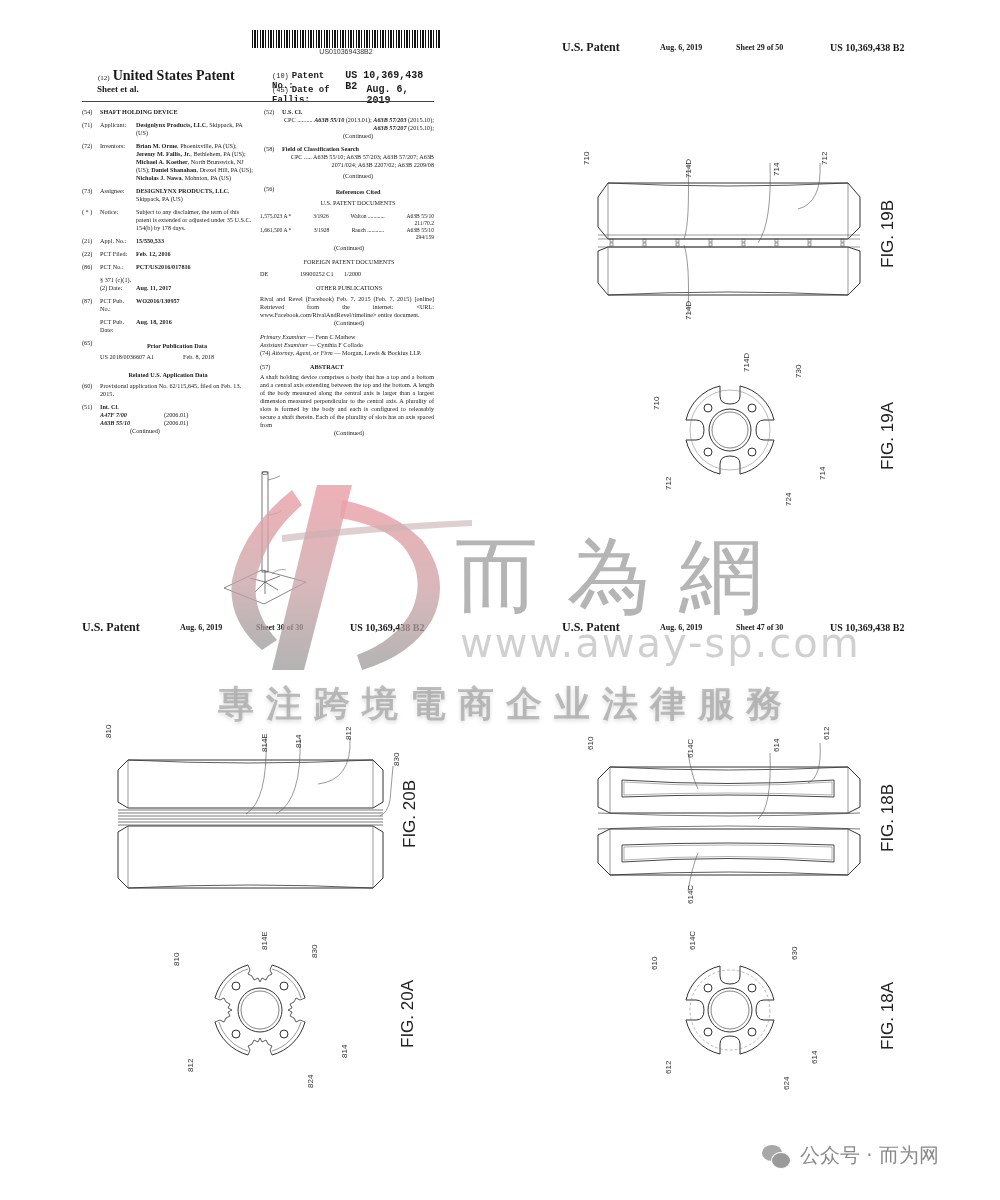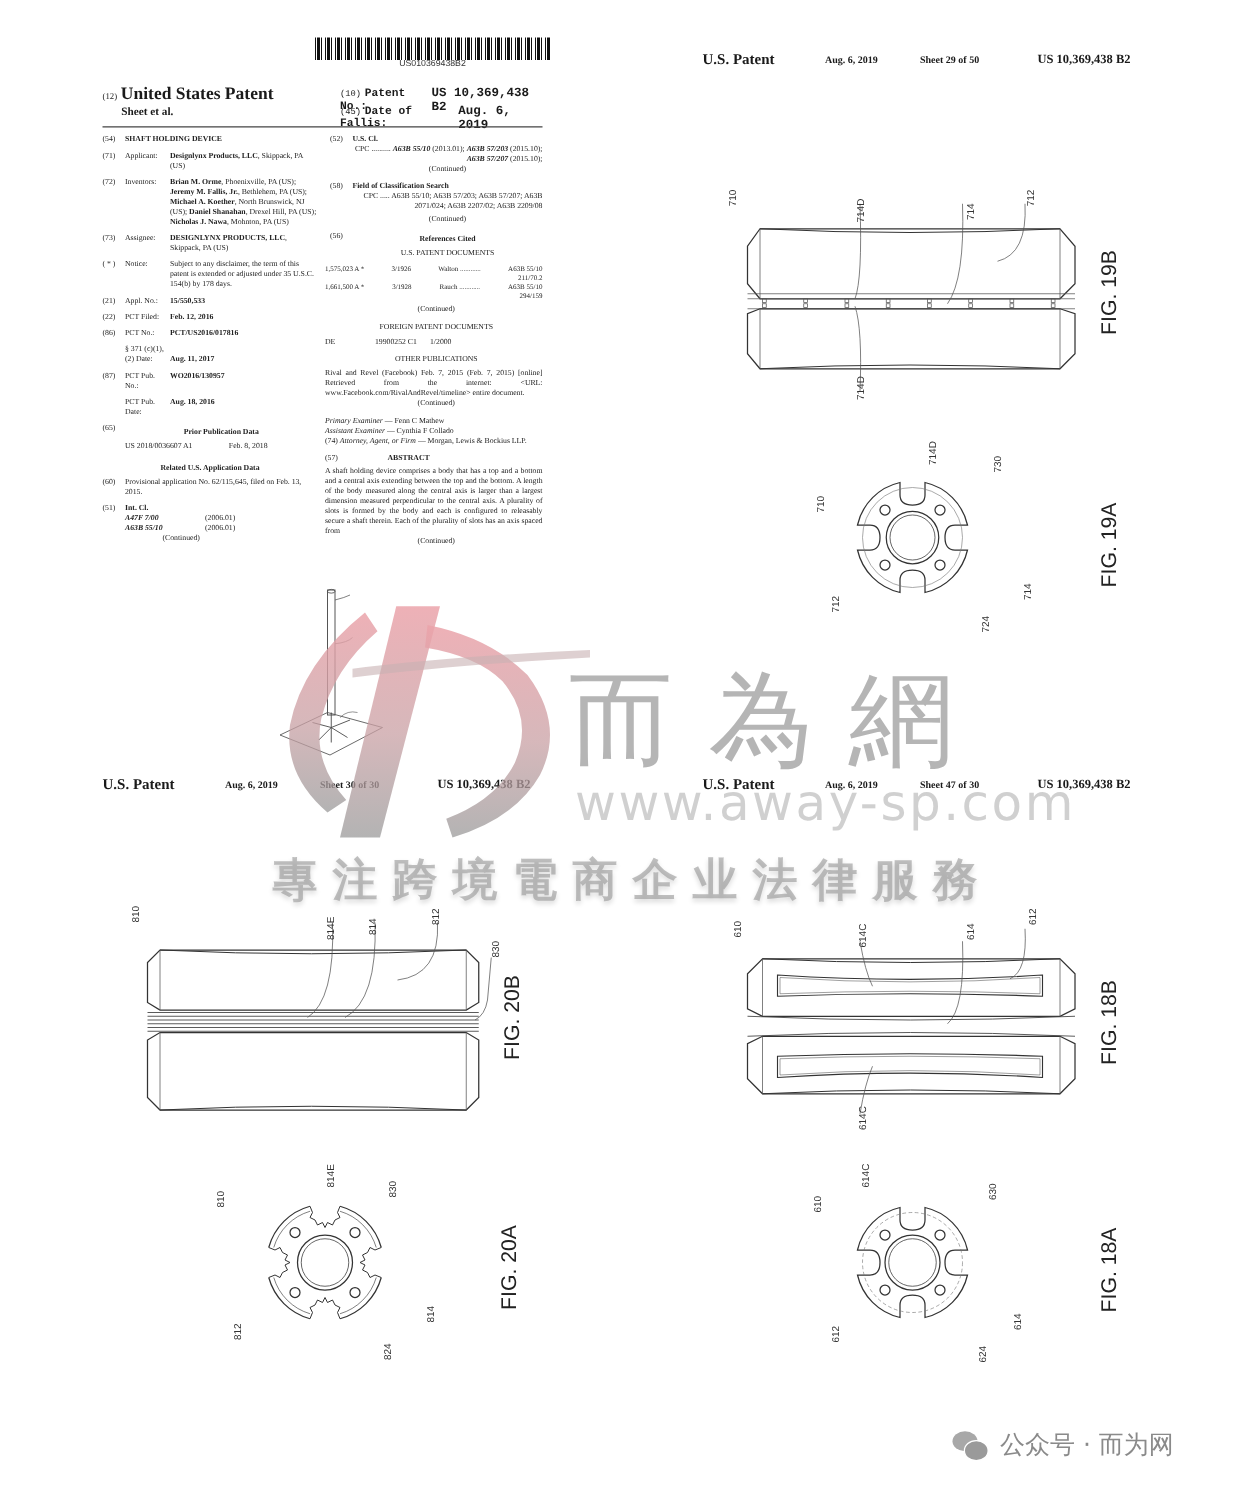--- a/index.html
+++ b/index.html
@@ -3,21 +3,21 @@
 <meta charset="utf-8">
 <style>
   html, body { margin:0; padding:0; }
   body { width:1000px; height:1200px; background:#ffffff; position:relative; overflow:hidden; font-family:"Liberation Serif", serif; color:#1a1a1a; }
   .abs { position:absolute; }
 
   
   .barcode { left:252px; top:30px; width:188px; height:18px;
     background: repeating-linear-gradient(90deg,#111 0 1px,#fff 1px 2px,#111 2px 4px,#fff 4px 5px,#111 5px 6px,#fff 6px 8px); }
   .barcode-num { left:252px; top:48px; width:188px; text-align:center; font-size:7px; color:#333; font-family:"Liberation Sans", sans-serif; }
-  .fp-title { left:82px; top:68px; font-size:14px; font-weight:bold; }
+  .fp-title { left:98px; top:68px; font-size:14px; font-weight:bold; }
   .fp-title .num { font-size:7px; font-weight:normal; margin-right:3px; }
   .fp-authors { left:97px; top:84px; font-size:9px; font-weight:bold; }
   .fp-right { left:272px; top:70px; width:162px; font-size:9px; }
   .fp-right .row { display:flex; justify-content:space-between; align-items:baseline; height:14px;font-family:Liberation Mono, monospace; }
   .fp-right .num { font-size:7px; margin-right:3px; font-weight:normal; }
   .fp-right .lbl { font-weight:bold; }
   .fp-right .val { font-weight:bold; font-size:10px; }
   .fp-rule { left:82px; top:101px; width:352px; height:1px; background:#444; }
 
   .fp-col { font-size:6.2px; line-height:8px; color:#222; }

